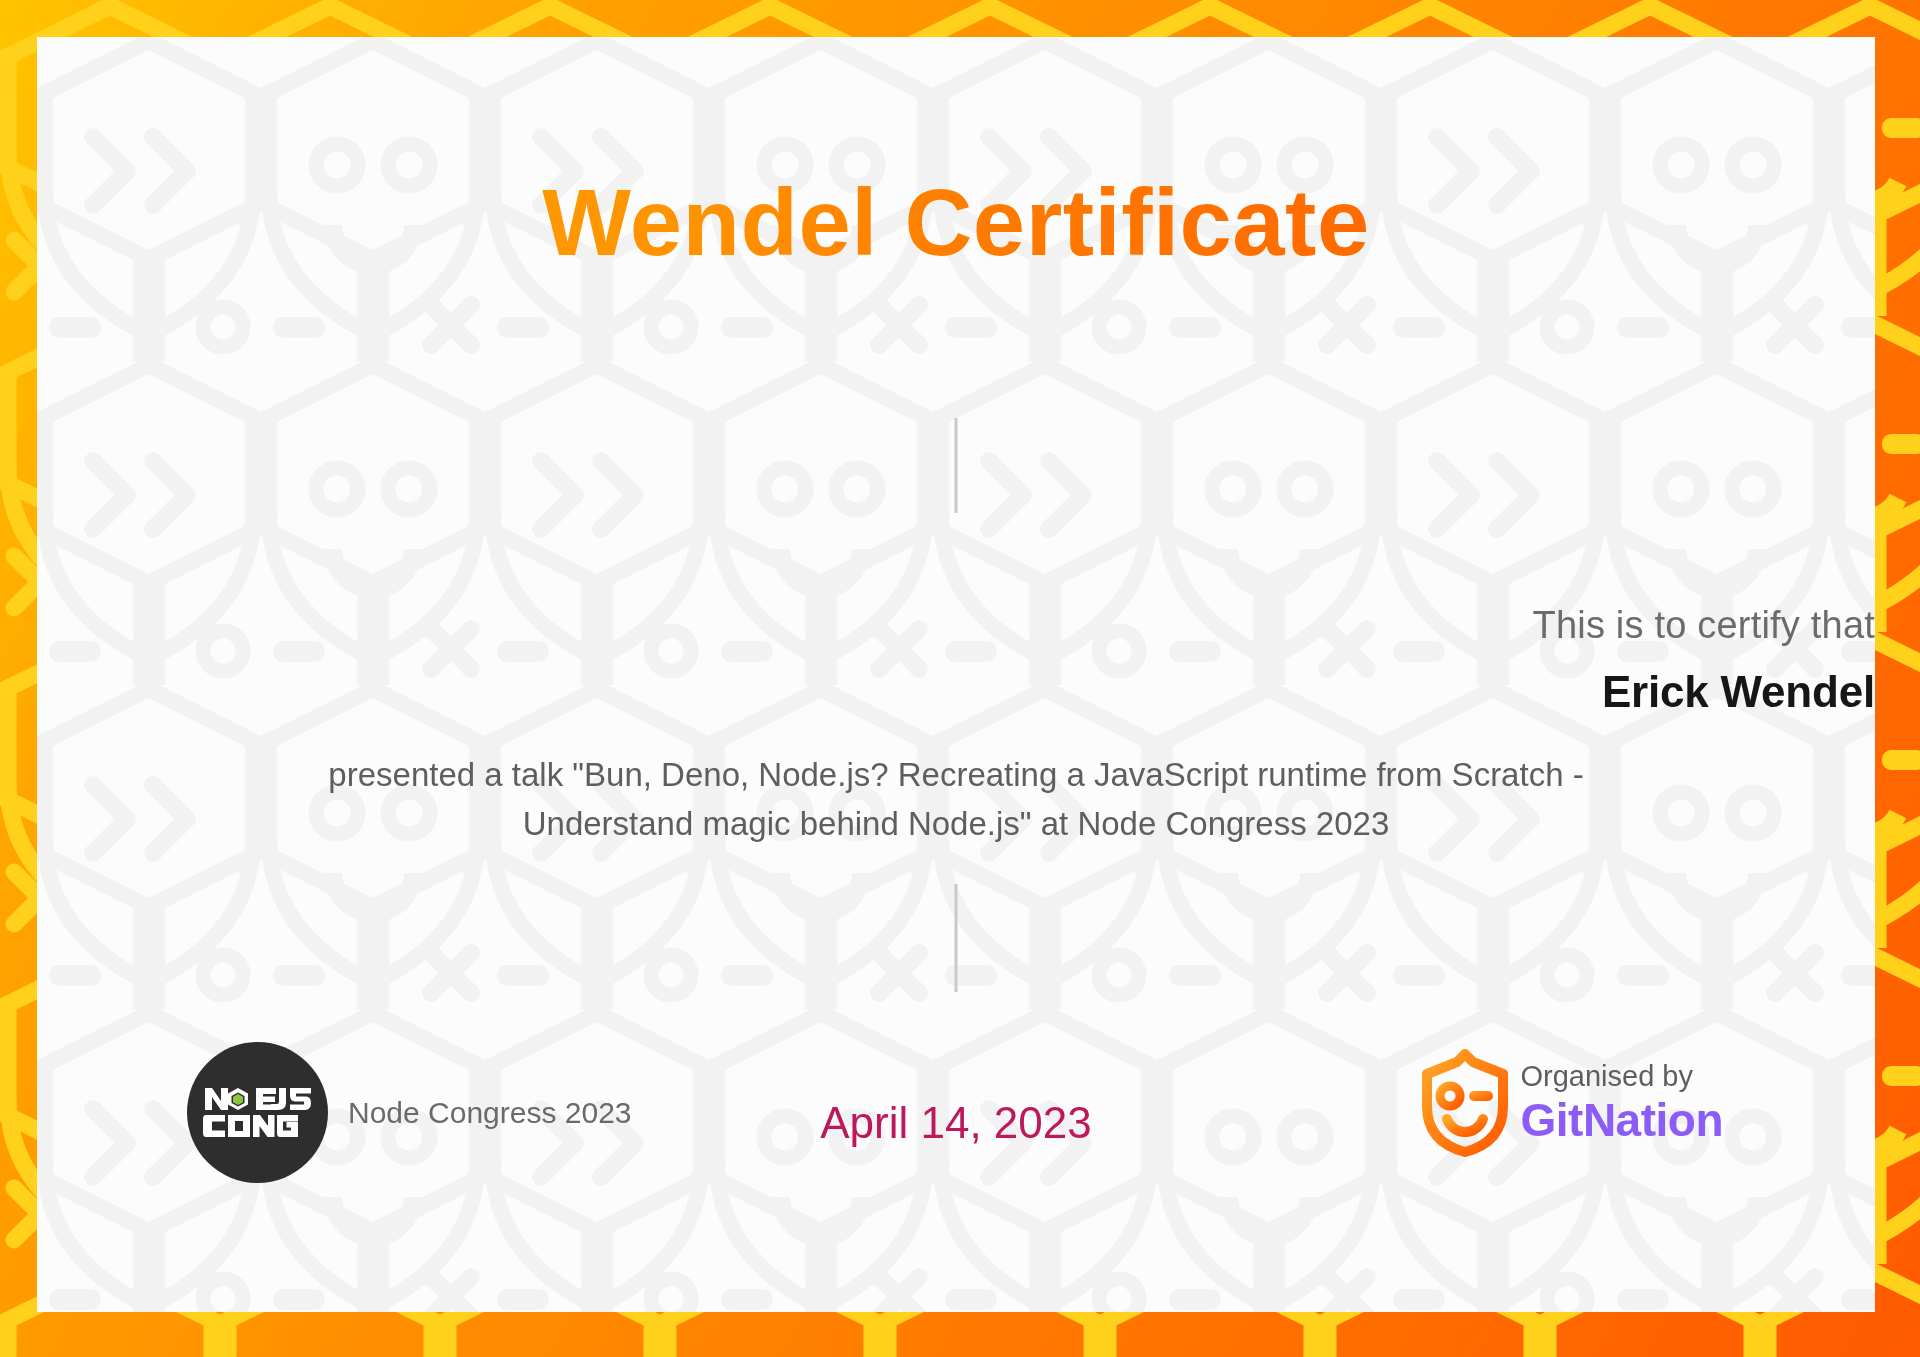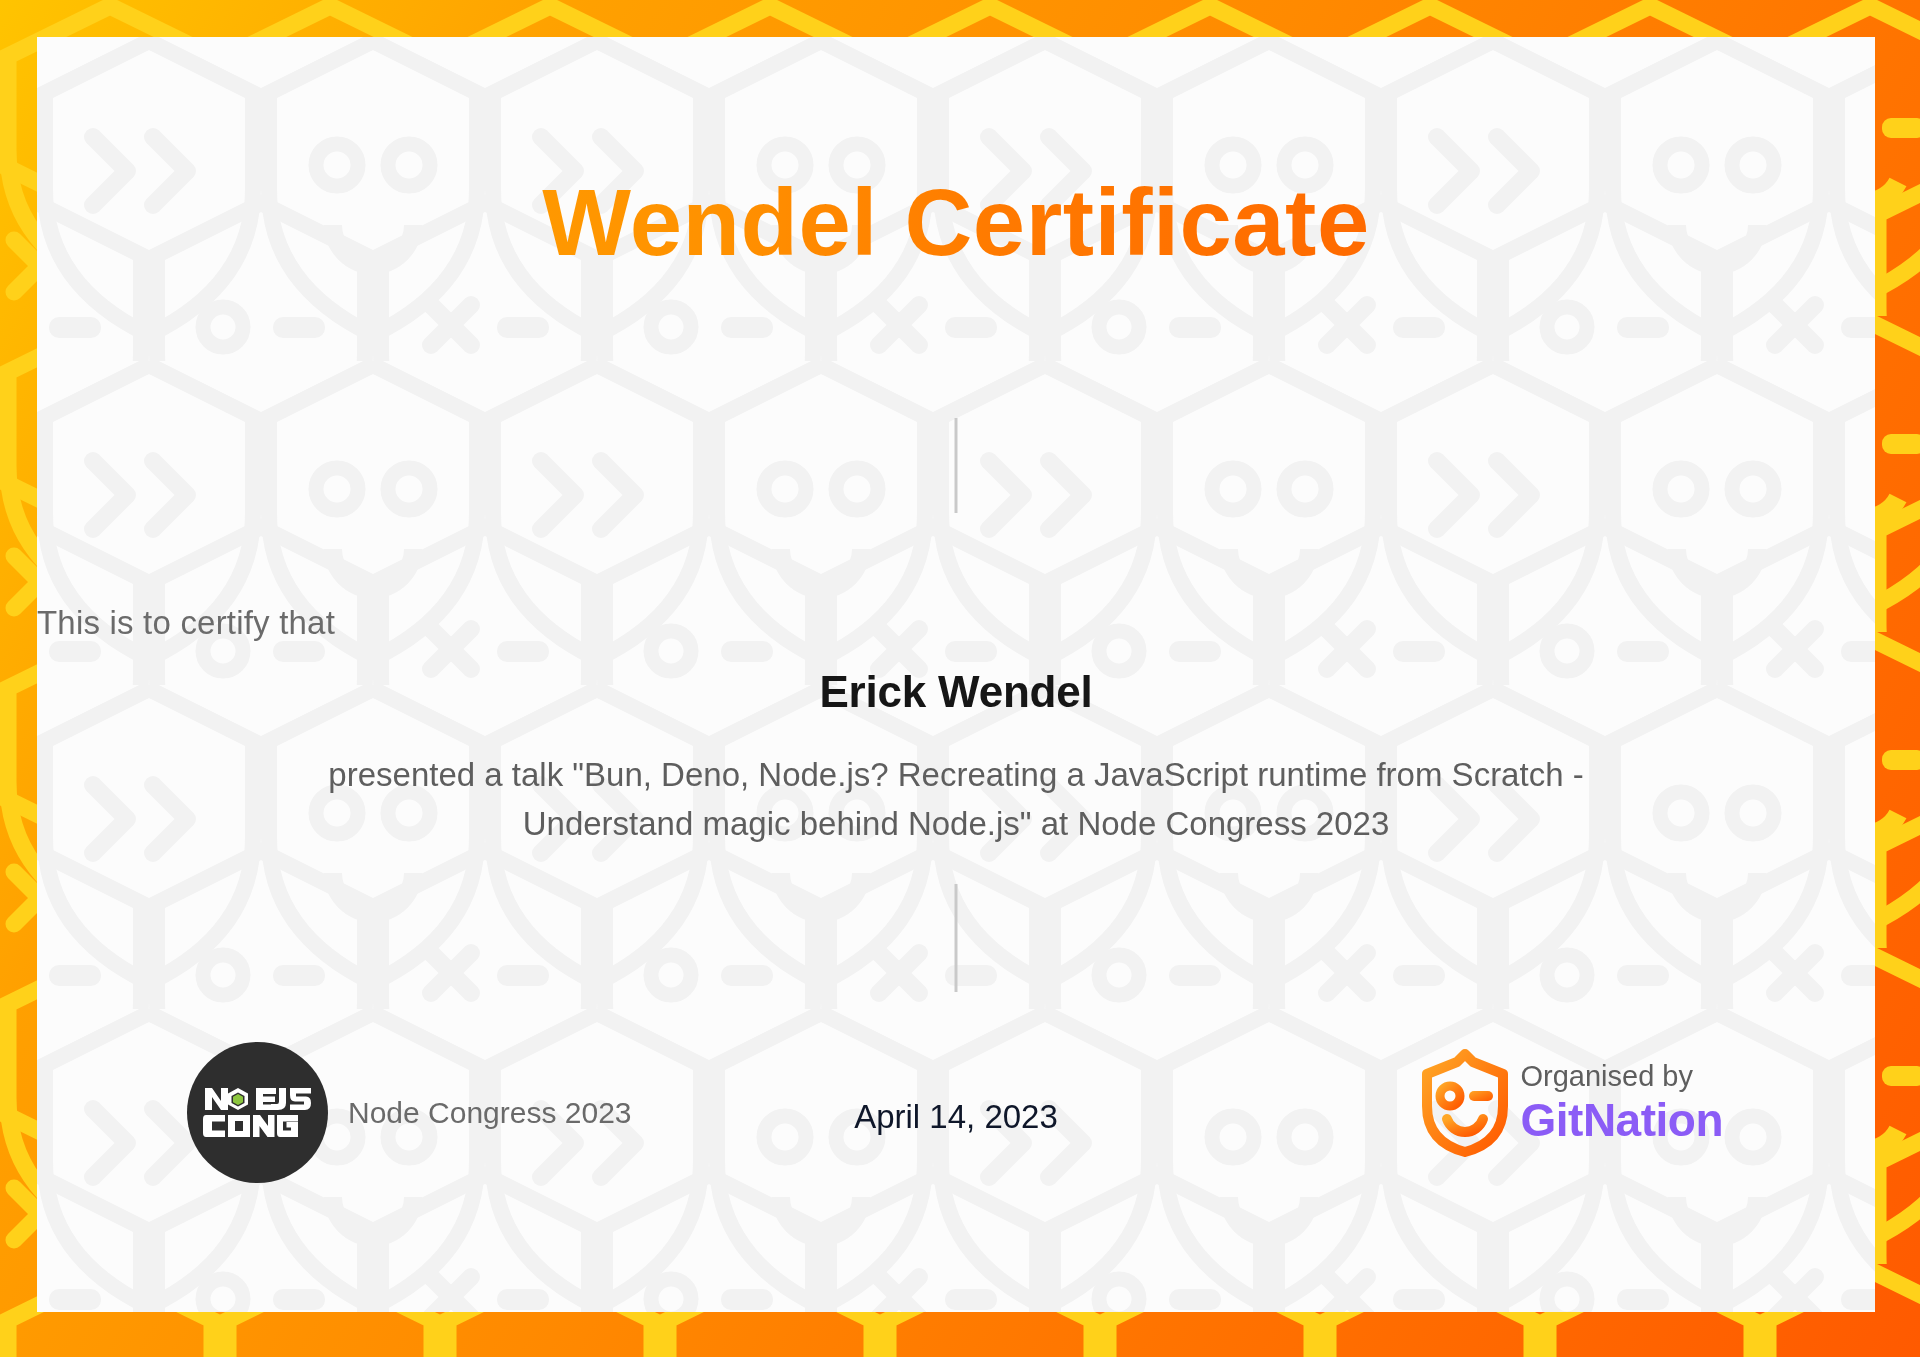--- a/index.html
+++ b/index.html
@@ -72,31 +72,31 @@
     background: #C9C9C9;
   }
   #divider-top { position: absolute; left: 50%; transform: translateX(-50%); top: 381px; height: 95px; }
   #divider-bottom { position: absolute; left: 50%; transform: translateX(-50%); top: 847px; height: 108px; }
 
   
   #certify-line {
     position: absolute;
     top: 567px;
     left: 0; right: 0;
-    text-align: left;
-    font-size: 33px;
+    text-align: right;
+    font-size: 38px;
     color: #6B6B6B;
     letter-spacing: 0.2px;
   }
 
   #recipient-name {
     position: absolute;
     top: 630px;
     left: 0; right: 0;
-    text-align: center;
+    text-align: right;
     font-size: 44px;
     font-weight: 700;
     color: #161616;
     letter-spacing: -0.2px;
   }
 
   #talk-description {
     position: absolute;
     top: 714px;
     left: 50%;
@@ -140,22 +140,22 @@
     color: #6A6A6A;
     white-space: nowrap;
   }
 
   
   #date-text {
     position: absolute;
     left: 50%;
     top: 56px;
     transform: translateX(-50%);
-    font-size: 33px;
-    color: #0f172a;
+    font-size: 44px;
+    color: #be185d;
     white-space: nowrap;
   }
 
   
   #organiser-block {
     position: absolute;
     right: 152px;
     top: 6px;
     display: flex;
     align-items: center;

